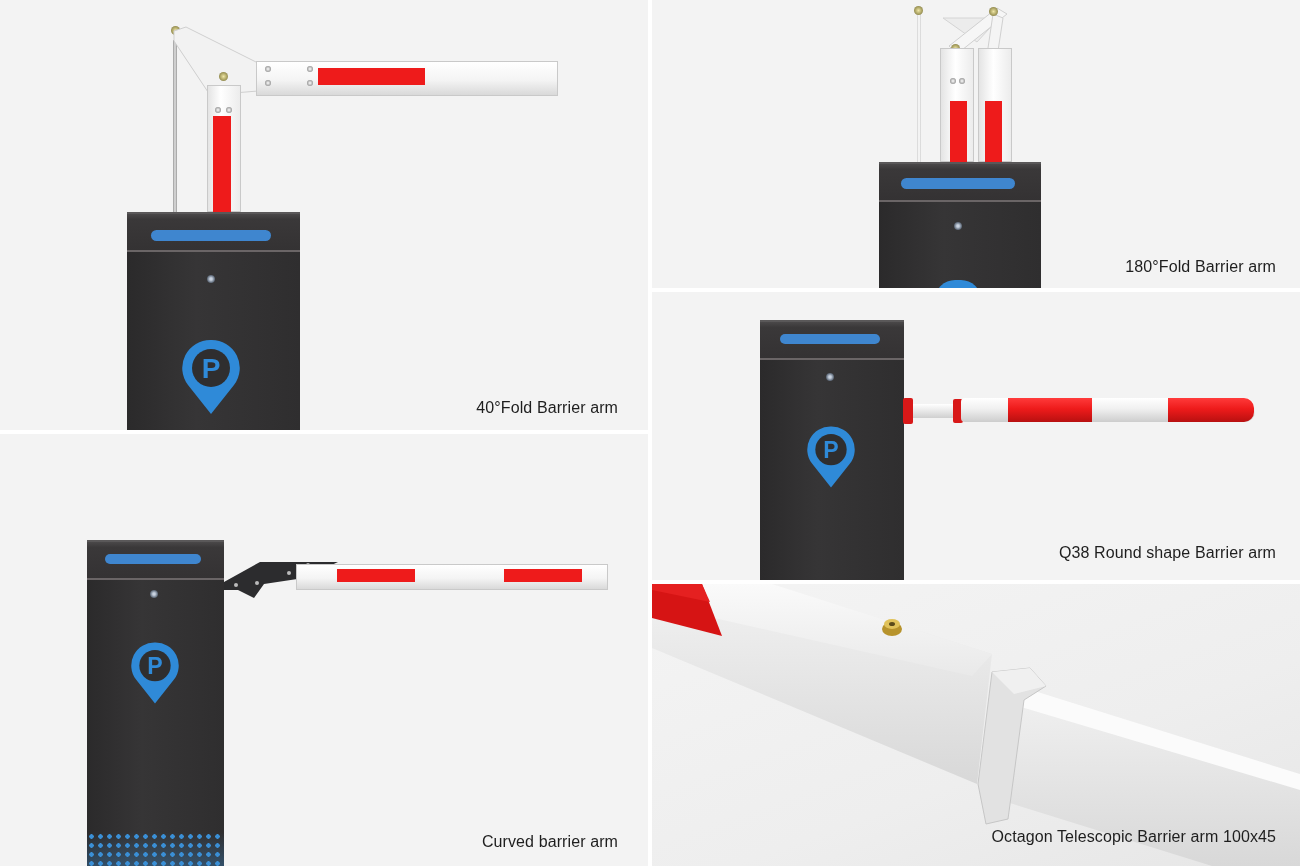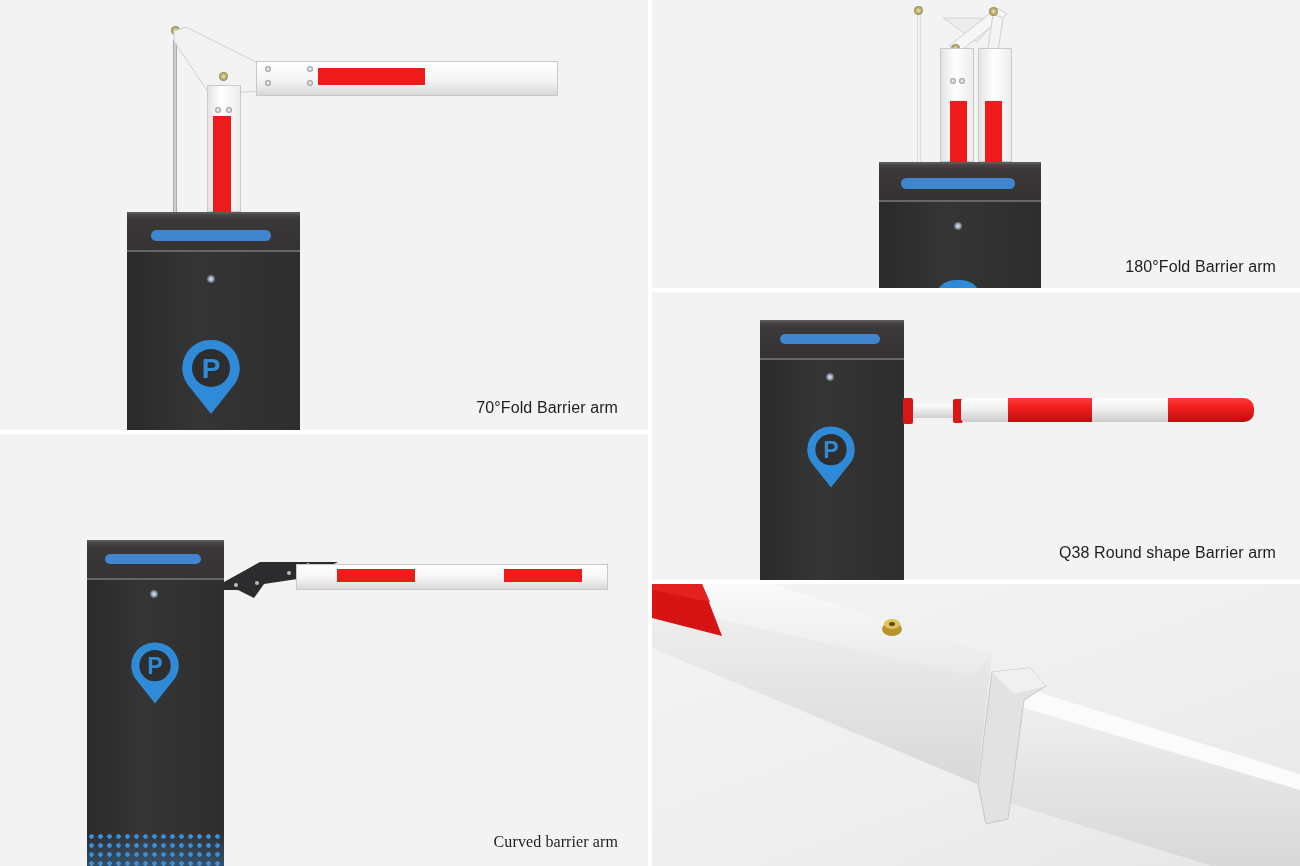--- a/index.html
+++ b/index.html
@@ -62,21 +62,21 @@
     <div class="cab-top"></div>
     <div class="cab-light" style="left:24px;top:18px;width:120px;"></div>
     <div class="cab-lock" style="left:80px;top:63px;"></div>
     <svg class="pin" style="left:52px;top:125px;" width="64" height="80" viewBox="0 0 64 80">
       <path d="M32 3 A28 28 0 0 1 55 48 L32 77 L9 48 A28 28 0 0 1 32 3 Z" fill="#2f8ad8"></path>
       <circle cx="32" cy="31" r="19" fill="#2f2e2f"></circle>
       <circle cx="32" cy="31" r="16" fill="none" stroke="#2f8ad8" stroke-width="0"></circle>
       <text x="32" y="41" text-anchor="middle" font-size="28" font-weight="bold" fill="#2f8ad8" font-family="Liberation Sans, sans-serif">P</text>
     </svg>
   </div>
-  <div class="caption" style="right:30px;top:399px;">70°Fold Barrier arm</div>
+  <div class="caption" style="right:30px;top:399px;">40°Fold Barrier arm</div>
 </div>
 
 <div class="panel" style="left:652px;top:0;width:648px;height:288px;">
   <div class="rod" style="left:265px;top:12px;width:4px;height:150px;background:linear-gradient(90deg,#d0d0d0,#ffffff,#d0d0d0);"></div>
   <div class="bolt" style="left:262px;top:6px;"></div>
 
   <svg style="position:absolute;left:285px;top:4px;" width="80" height="90">
     <polygon points="6,14 62,14 40,38" fill="#ececec" stroke="#d4d4d4"></polygon>
     <polygon points="60,4 70,10 20,50 12,42" fill="#f6f6f6" stroke="#d0d0d0"></polygon>
     <polygon points="56,10 66,14 56,80 46,78" fill="#f4f4f4" stroke="#d0d0d0"></polygon>
@@ -138,21 +138,21 @@
   <svg style="position:absolute;left:224px;top:126px;" width="120" height="40">
     <polygon points="0,22 36,2 114,2 80,18 40,24 30,38 14,30 0,30" fill="#2c2c2e"></polygon>
     <circle cx="12" cy="25" r="2" fill="#bbb"></circle>
       <circle cx="33" cy="23" r="2" fill="#bbb"></circle>
     <circle cx="65" cy="13" r="2" fill="#bbb"></circle>
       <circle cx="84" cy="5" r="2" fill="#bbb"></circle>
   </svg>
   <div class="arm" style="left:296px;top:130px;width:312px;height:26px;"></div>
   <div class="stripe" style="left:337px;top:135px;width:78px;height:13px;"></div>
   <div class="stripe" style="left:504px;top:135px;width:78px;height:13px;"></div>
-  <div class="caption" style="right:30px;top:399px;font-family:Liberation Serif, serif;">Curved barrier arm</div>
+  <div class="caption" style="right:30px;top:399px;">Curved barrier arm</div>
 </div>
 
 <div class="panel" style="left:652px;top:584px;width:648px;height:282px;background:linear-gradient(160deg,#f4f4f4 0%,#eeeeee 60%,#e6e6e6 100%);">
   <svg style="position:absolute;left:0;top:0;" width="648" height="282">
     <defs>
       <linearGradient id="armTop" x1="0" y1="0" x2="0" y2="1">
         <stop offset="0" stop-color="#fafafa"></stop>
           <stop offset="1" stop-color="#e9e9e9"></stop>
       </linearGradient>
       <linearGradient id="armSide" x1="0" y1="0" x2="0" y2="1">
@@ -170,13 +170,14 @@
     <polygon points="360,100 648,190 648,282 560,282 345,215" fill="url(#armSide)"></polygon>
     <polygon points="360,100 648,190 648,206 352,118" fill="#fbfbfb"></polygon>
 
     <polygon points="340,88 378,84 394,102 372,116 356,235 334,240 326,200" fill="#e2e2e2" stroke="#c6c6c6"></polygon>
     <polygon points="340,88 378,84 394,102 362,110" fill="#f0f0f0"></polygon>
 
     <ellipse cx="240" cy="45" rx="10" ry="7" fill="#b7932c"></ellipse>
     <ellipse cx="240" cy="40" rx="8" ry="5" fill="#e0c25a"></ellipse>
     <ellipse cx="240" cy="40" rx="3" ry="2" fill="#5a4a1a"></ellipse>
   </svg>
+  <div class="caption" style="right:24px;top:244px;">Octagon Telescopic Barrier arm 100x45</div>
 </div>
 
 </body></html>

